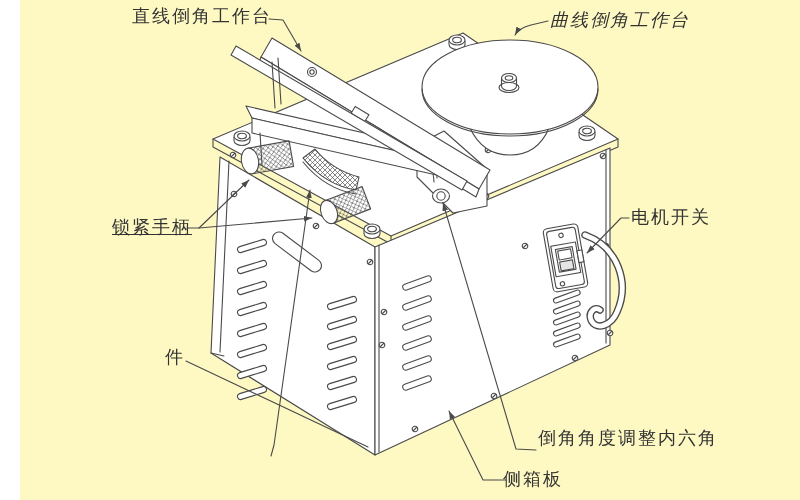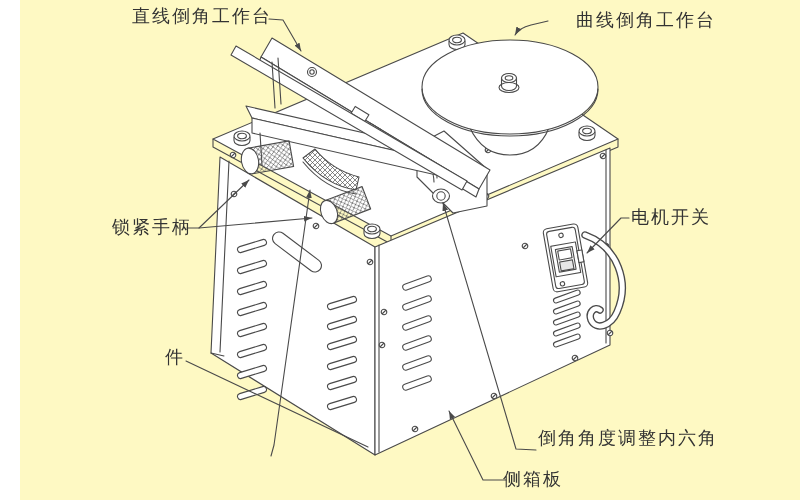--- a/index.html
+++ b/index.html
@@ -7,22 +7,22 @@
     position:relative;width:800px;height:500px;background:#fef9c3;overflow:hidden;
     font-family:"DejaVu Sans","Liberation Sans",sans-serif;
     margin-left:20px;
   }
   .stage svg{position:absolute;left:0;top:0;}
   .lbl{
     position:absolute;font-size:18px;letter-spacing:2px;color:#333333;
     white-space:nowrap;line-height:1;user-select:none;
   }
   .lbl-straight{left:112px;top:7px;}
-  .lbl-curved{left:556px;top:11px;}
-  .lbl-lock{left:92px;top:218px;}
+  .lbl-curved{left:530px;top:11px;font-style:italic;}
+  .lbl-lock{left:92px;top:218px;text-decoration:underline;}
   .lbl-motor{left:611px;top:208px;text-align:center;}
   .lbl-piece{left:145px;top:348px;}
   .lbl-lift{left:131px;top:448px;}
   .lbl-hex{left:518px;top:429px;}
   .lbl-side{left:483px;top:470px;}
 </style>
 </head>
 <body>
 
 <div class="stage">

